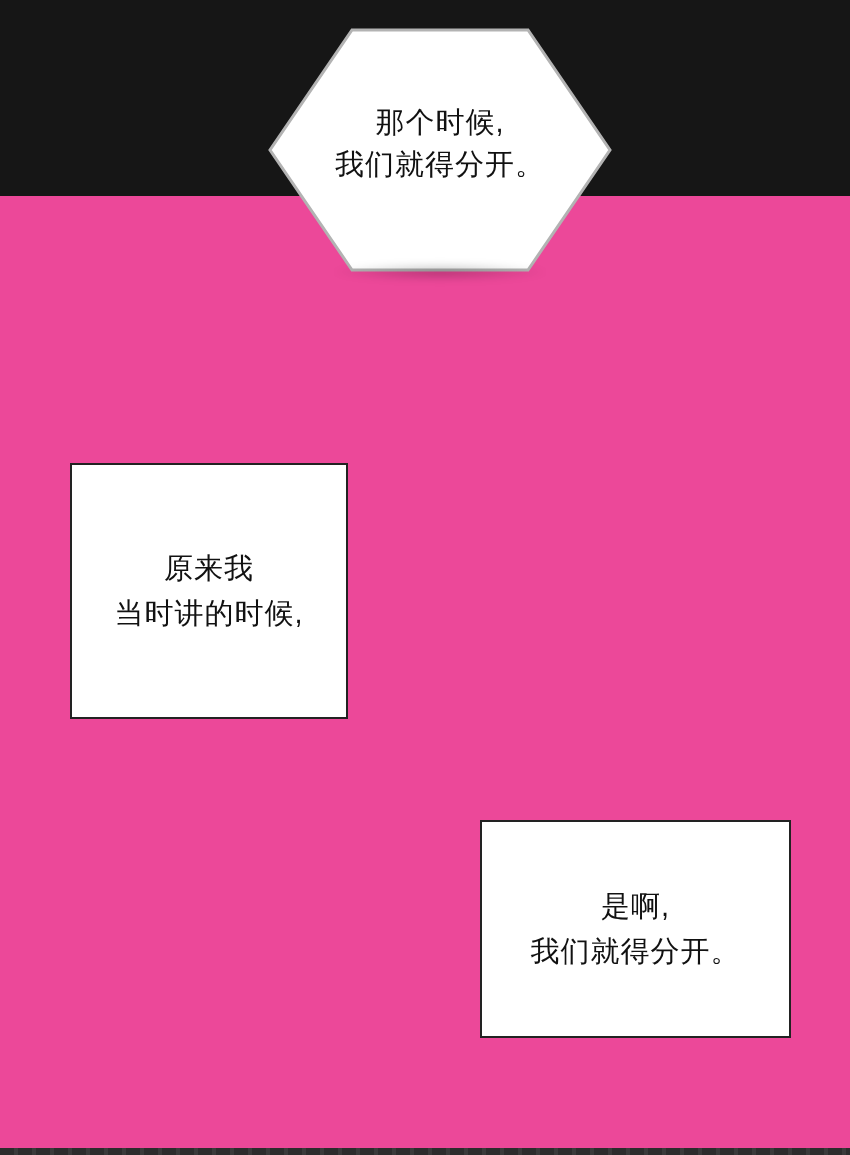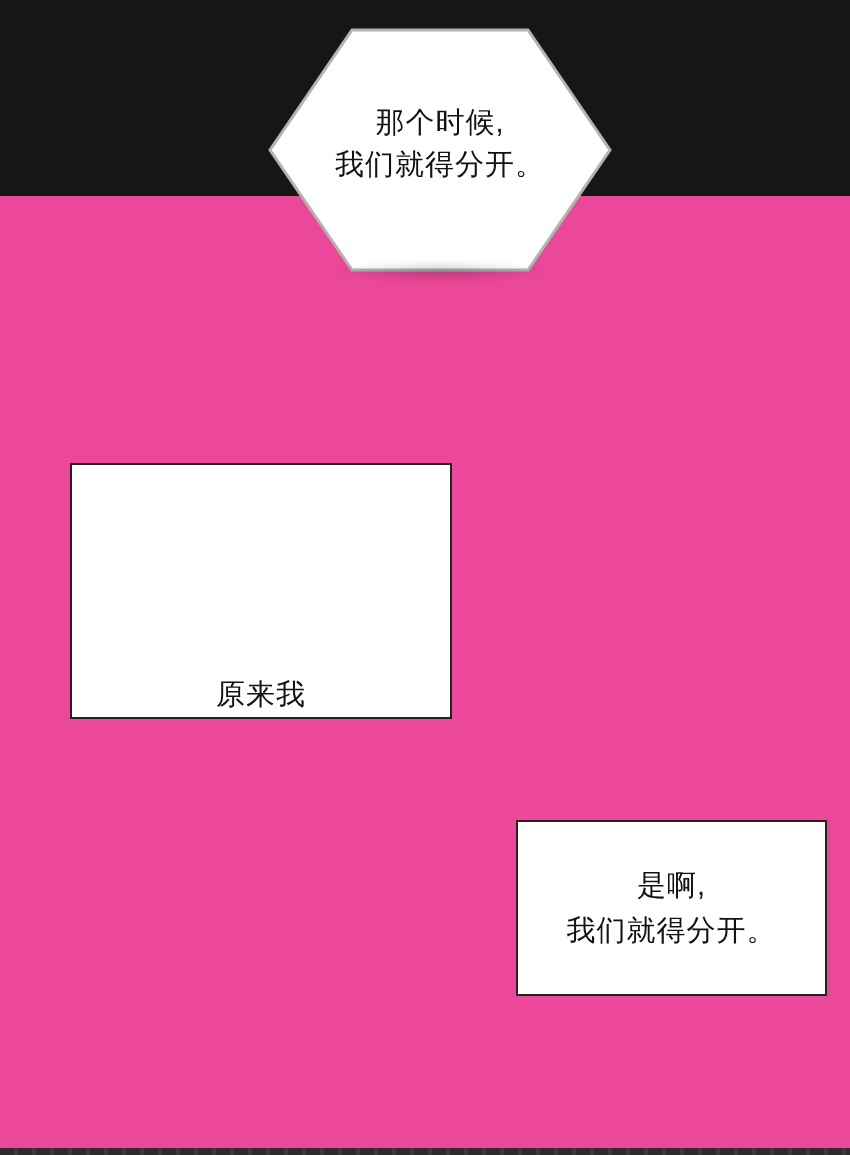--- a/index.html
+++ b/index.html
@@ -81,30 +81,28 @@
     text-align: center;
     font-size: 29px;
     line-height: 45px;
     font-weight: 500;
     letter-spacing: 1px;
     box-sizing: border-box;
   }
   .box1 {
     left: 70px;
     top: 463px;
-    width: 382px;
+    width: 278px;
     height: 256px;
-    justify-content: flex-end;
   }
   .box2 {
     left: 480px;
     top: 820px;
     width: 311px;
-    height: 176px;
-    margin-left: 36px;
+    height: 218px;
   }
 
   
   .bottom-edge {
     position: absolute;
     left: 0;
     bottom: 0;
     width: 850px;
     height: 7px;
     background: repeating-linear-gradient(
@@ -129,20 +127,21 @@
 
   <div class="hex-shadow"></div>
 
   <div class="hex-text">
     <div>那个时候,</div>
     <div>我们就得分开。</div>
   </div>
 
   <div class="speech-box box1">
     <div>原来我</div>
+    <div>当时讲的时候,</div>
   </div>
 
   <div class="speech-box box2">
     <div>是啊,</div>
     <div>我们就得分开。</div>
   </div>
 
   <div class="bottom-edge"></div>
 
 </div>

